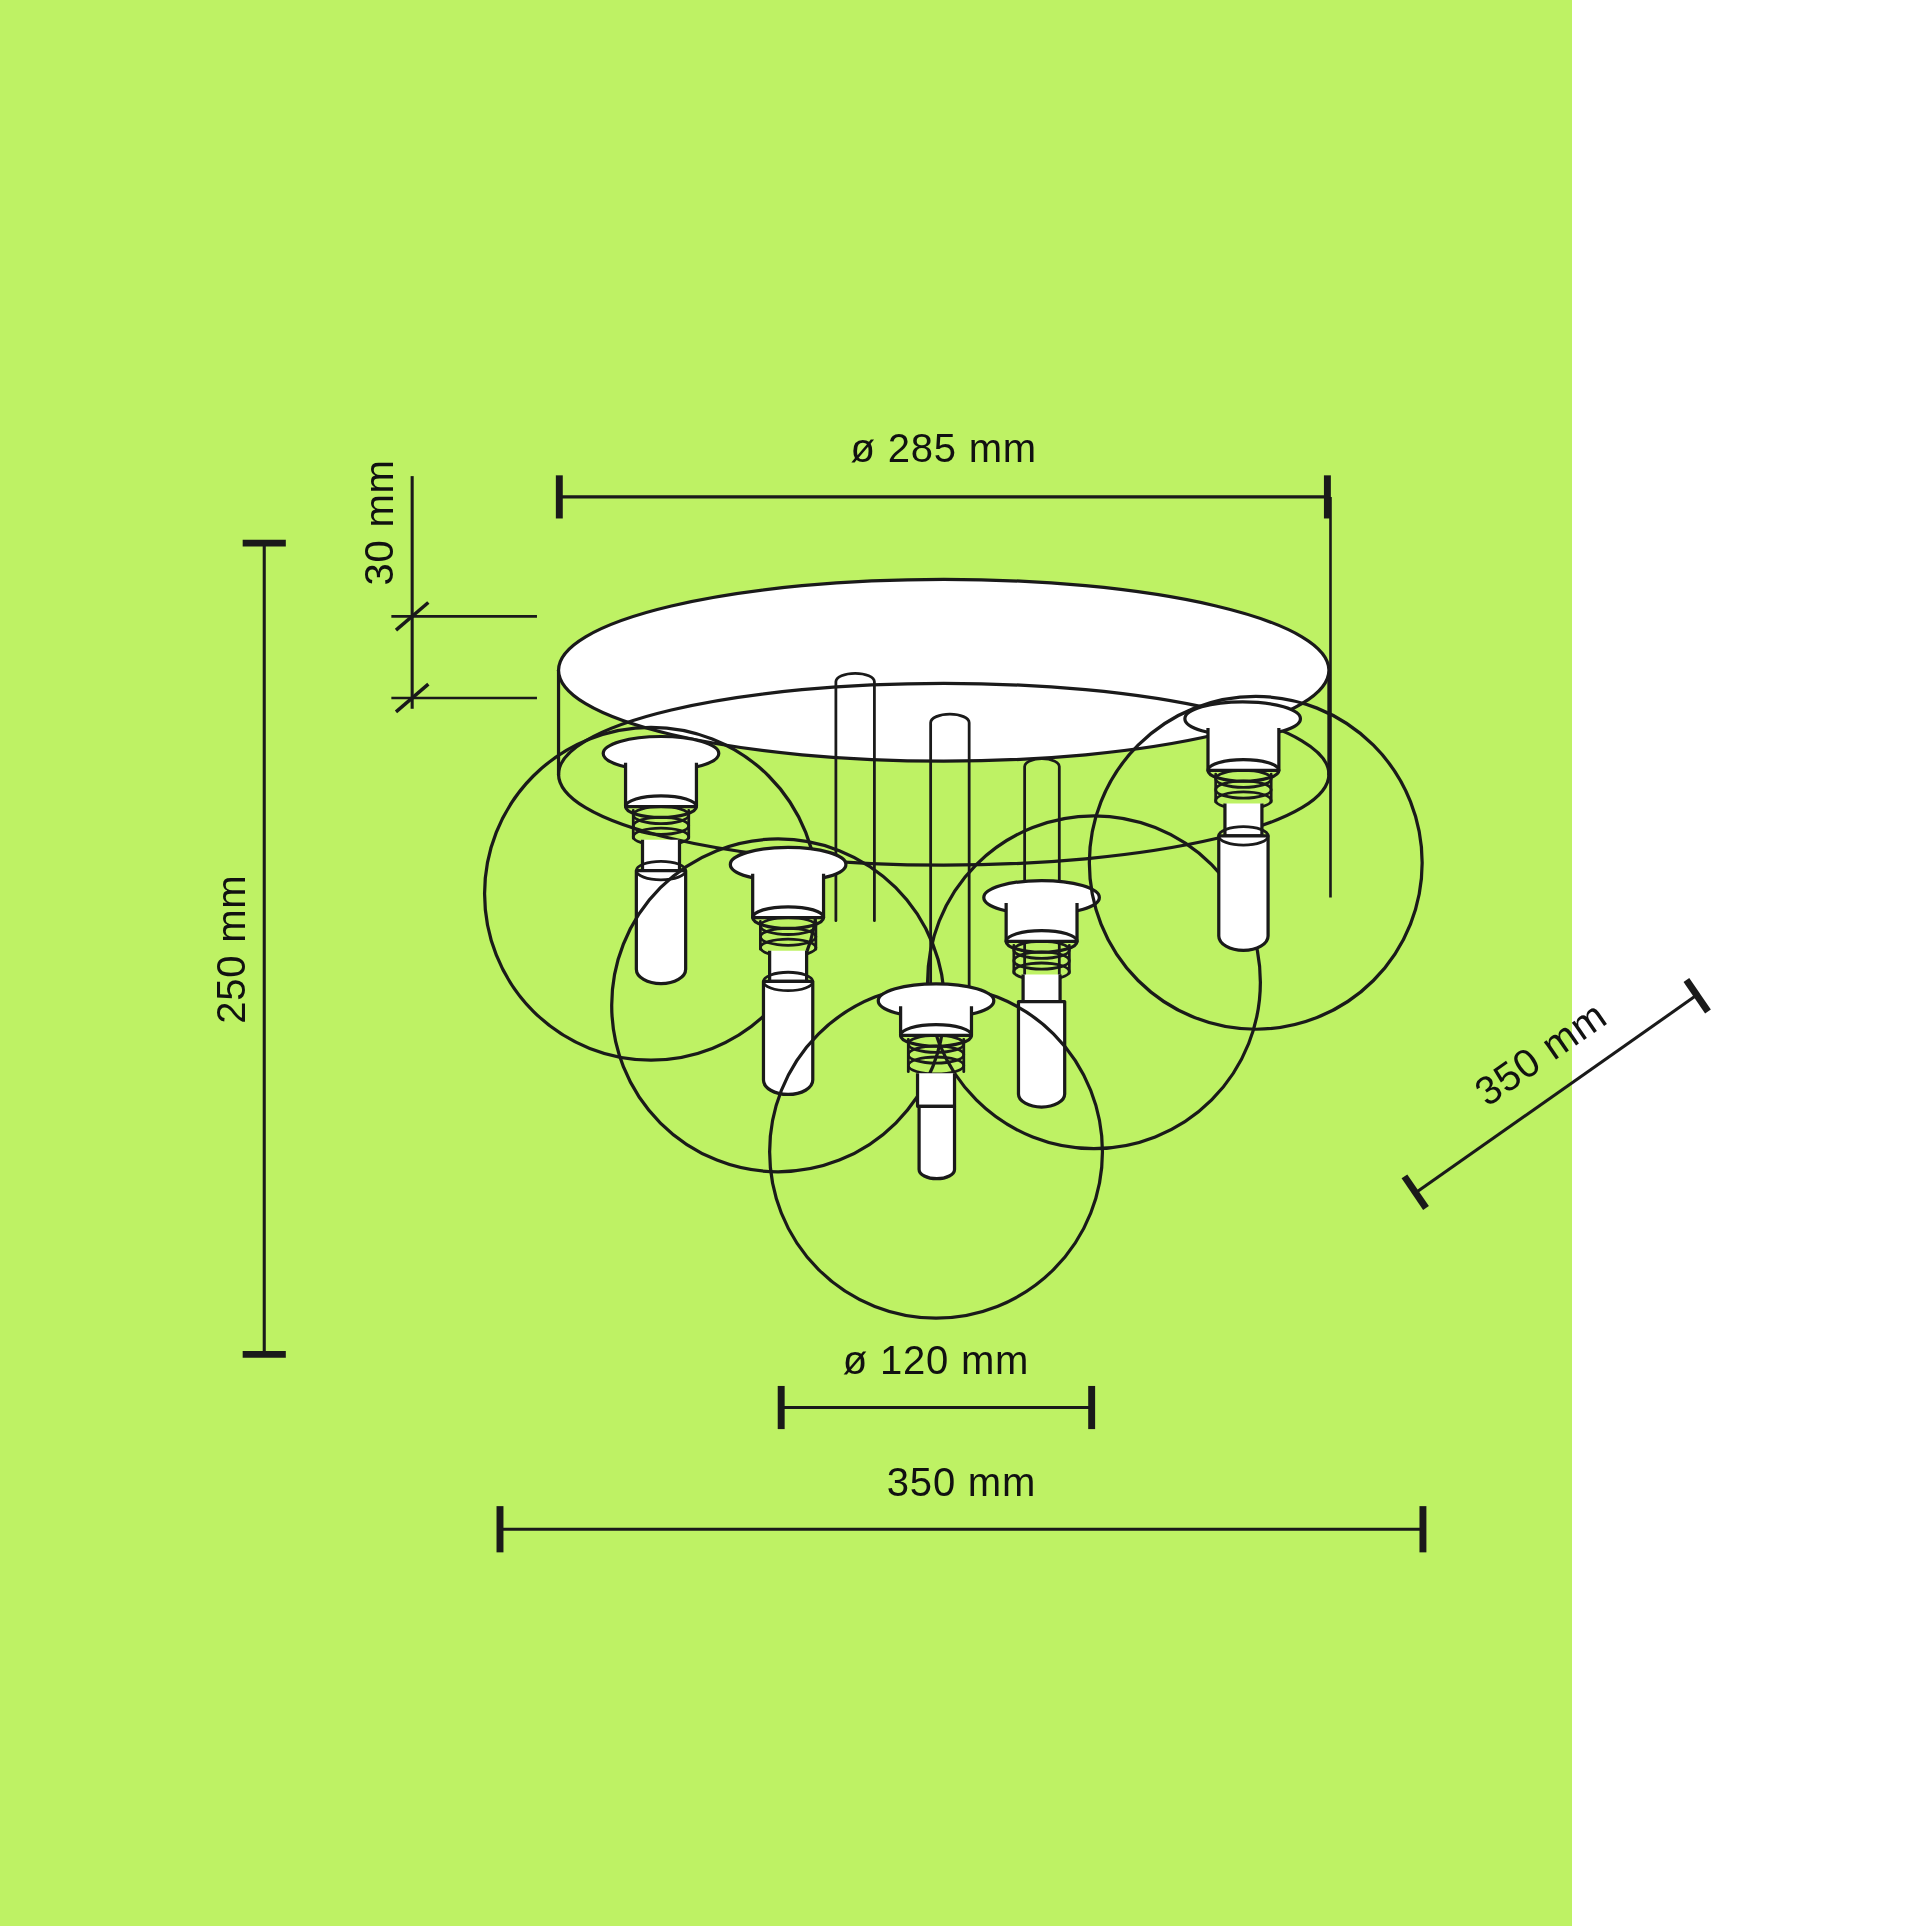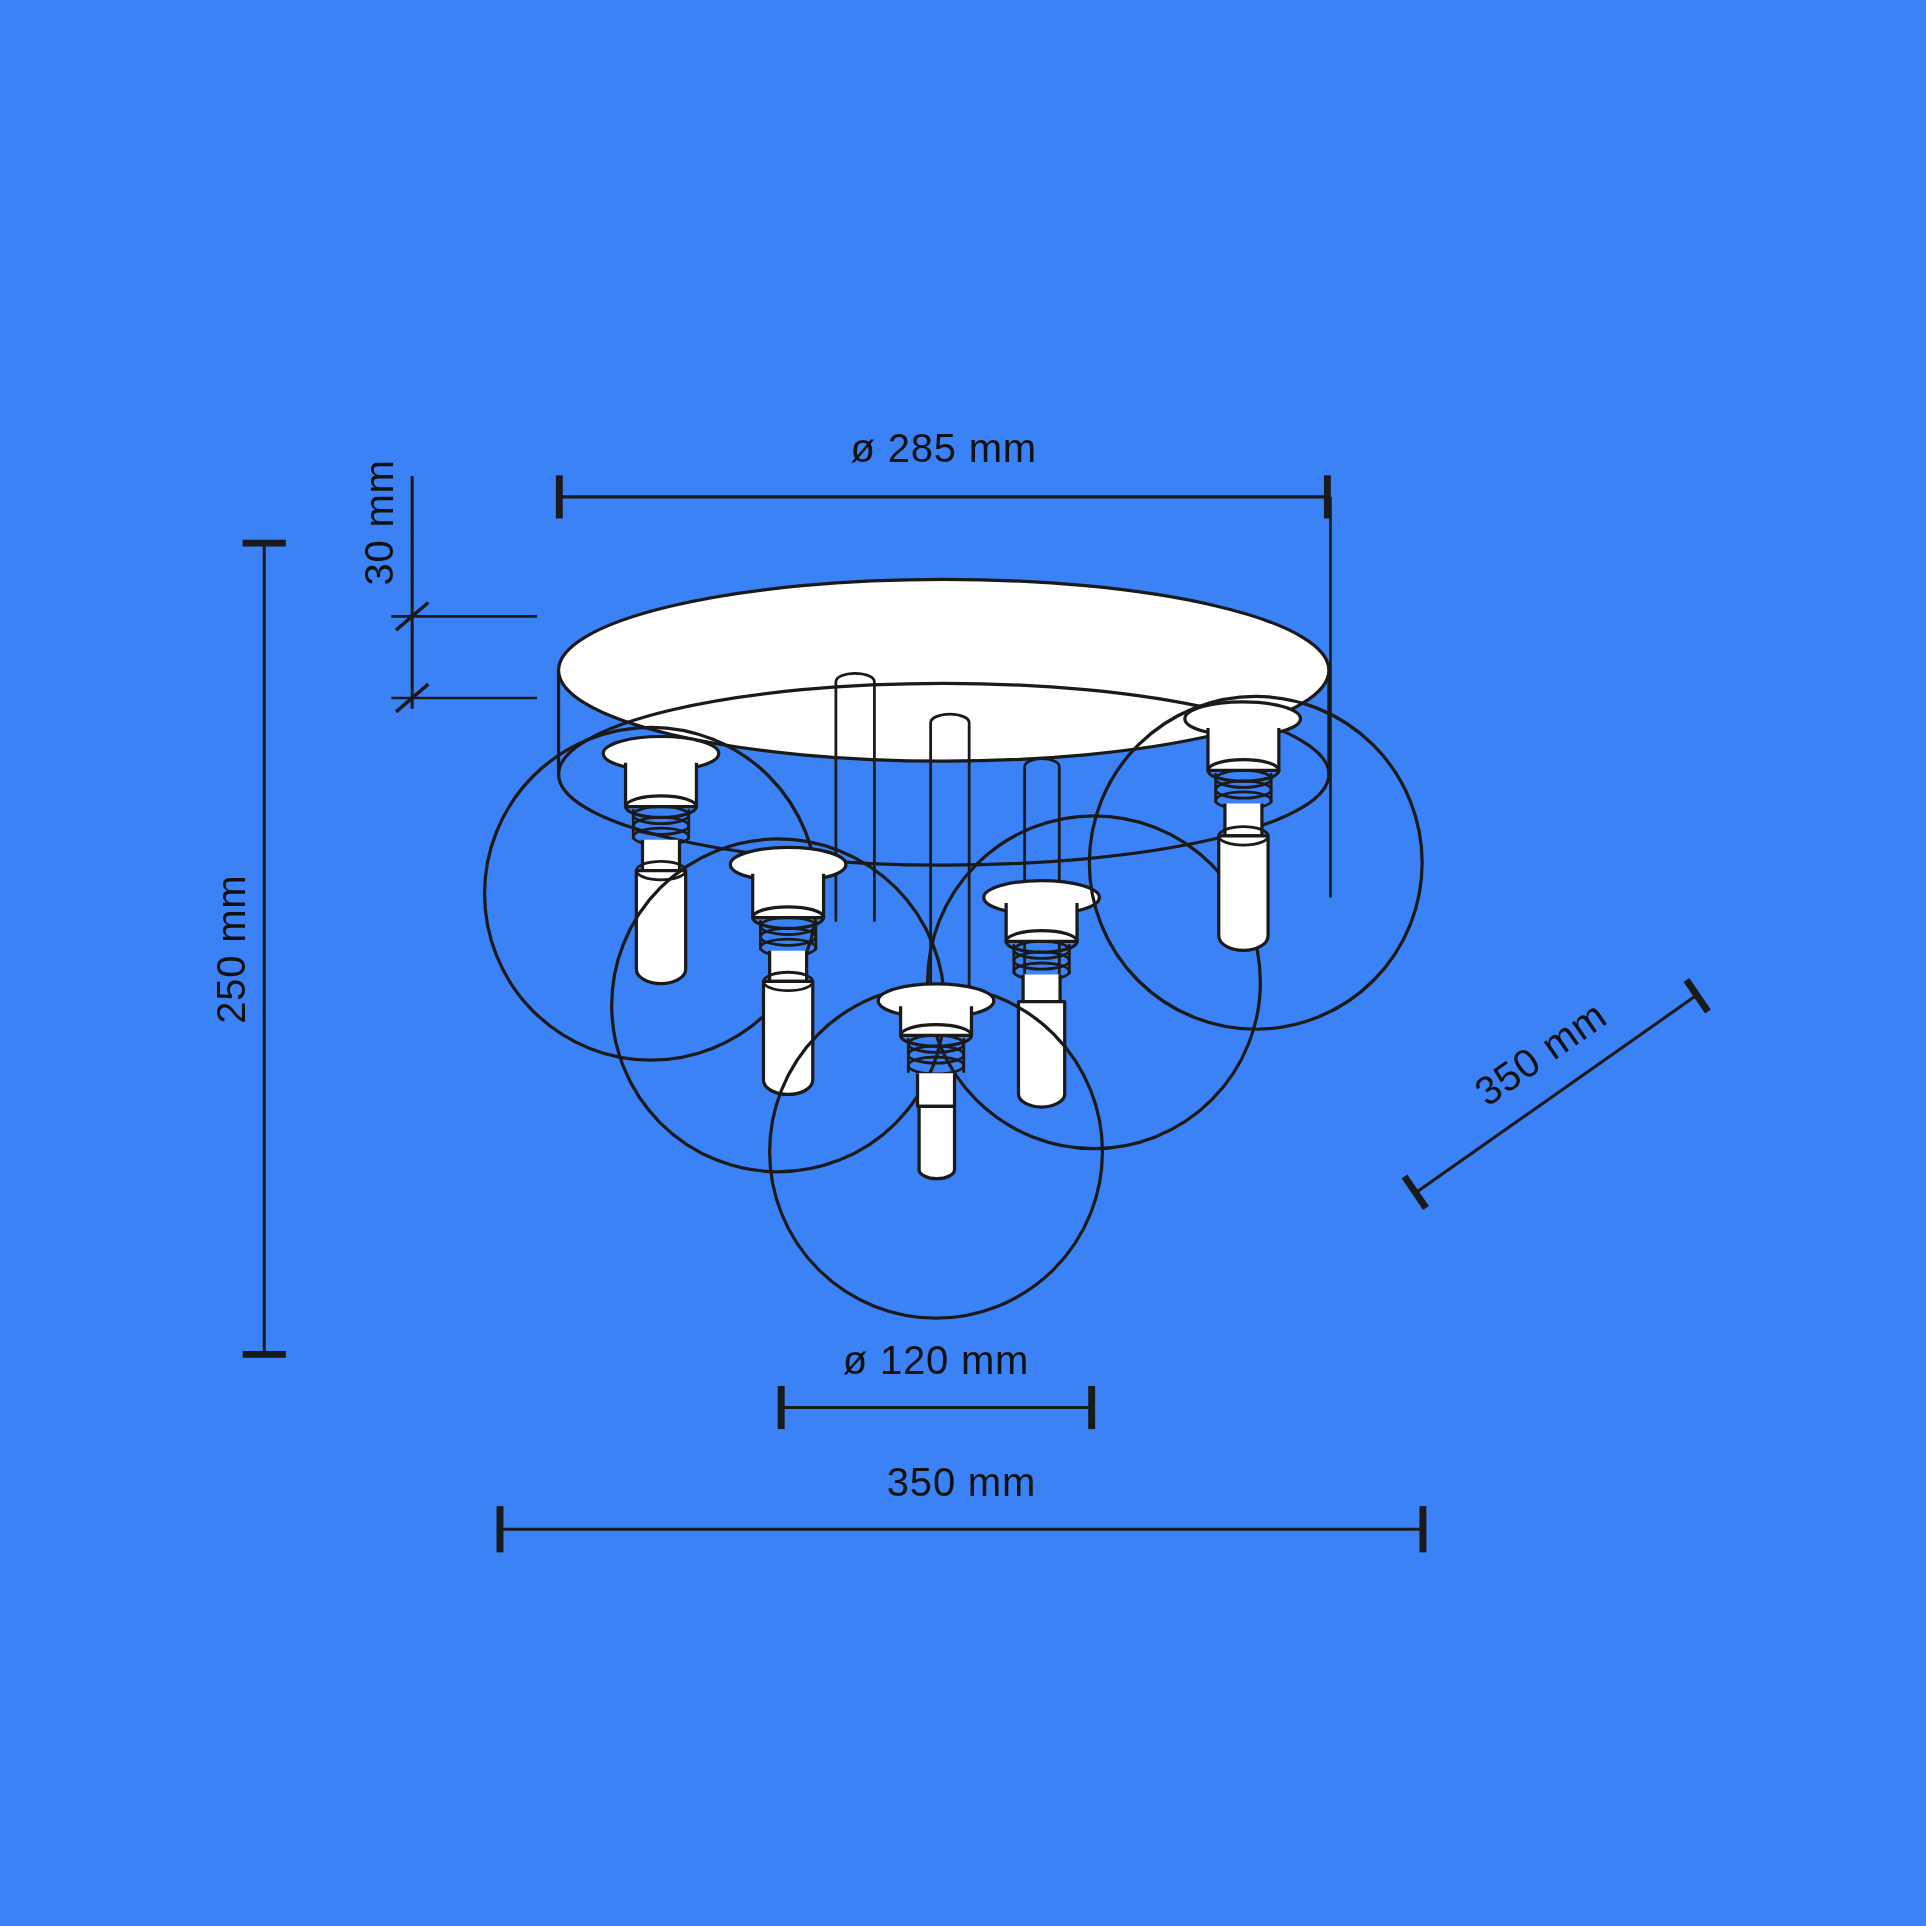--- a/index.html
+++ b/index.html
@@ -8,23 +8,23 @@
     background: #ffffff;
   }
   body {
     width: 1926px;
     height: 1926px;
     font-family: "Liberation Sans", sans-serif;
     overflow: hidden;
   }
   #drawing-root {
     position: relative;
-    width: 1926px;
+    width: 1572px;
     height: 1926px;
-    background: #3b82f6;
+    background: #bef264;
   }
   svg.sheet {
     display: block;
     width: 1926px;
     height: 1926px;
   }
   .dimline {
     stroke: #1a1a1a;
     stroke-width: 4;
     fill: none;

